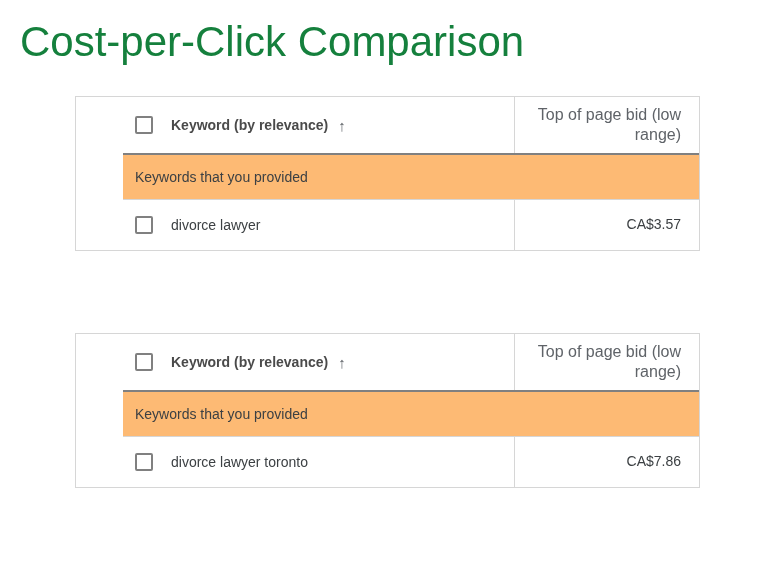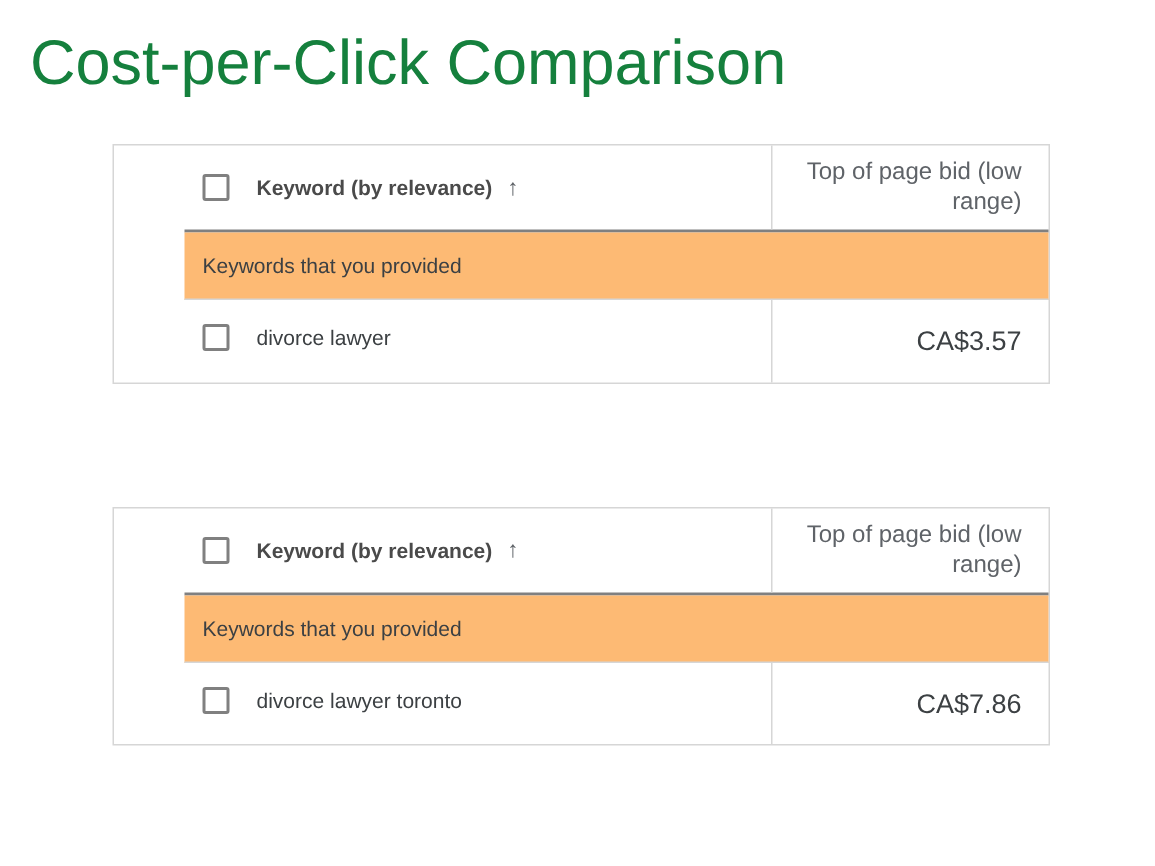--- a/index.html
+++ b/index.html
@@ -85,21 +85,21 @@
       align-items: flex-start;
     }
     .data-row .col-keyword {
       padding: 16px 12px;
       color: #3c4043;
       font-size: 14px;
     }
     .data-row .col-bid {
       padding: 16px 18px 16px 12px;
       color: #3c4043;
-      font-size: 18px;
+      font-size: 14px;
     }
   </style>
 </head>
 <body>
 
 <h1 class="page-title">Cost-per-Click Comparison</h1>
 
 <div class="tables-wrap">
 
   <div class="table-card">

